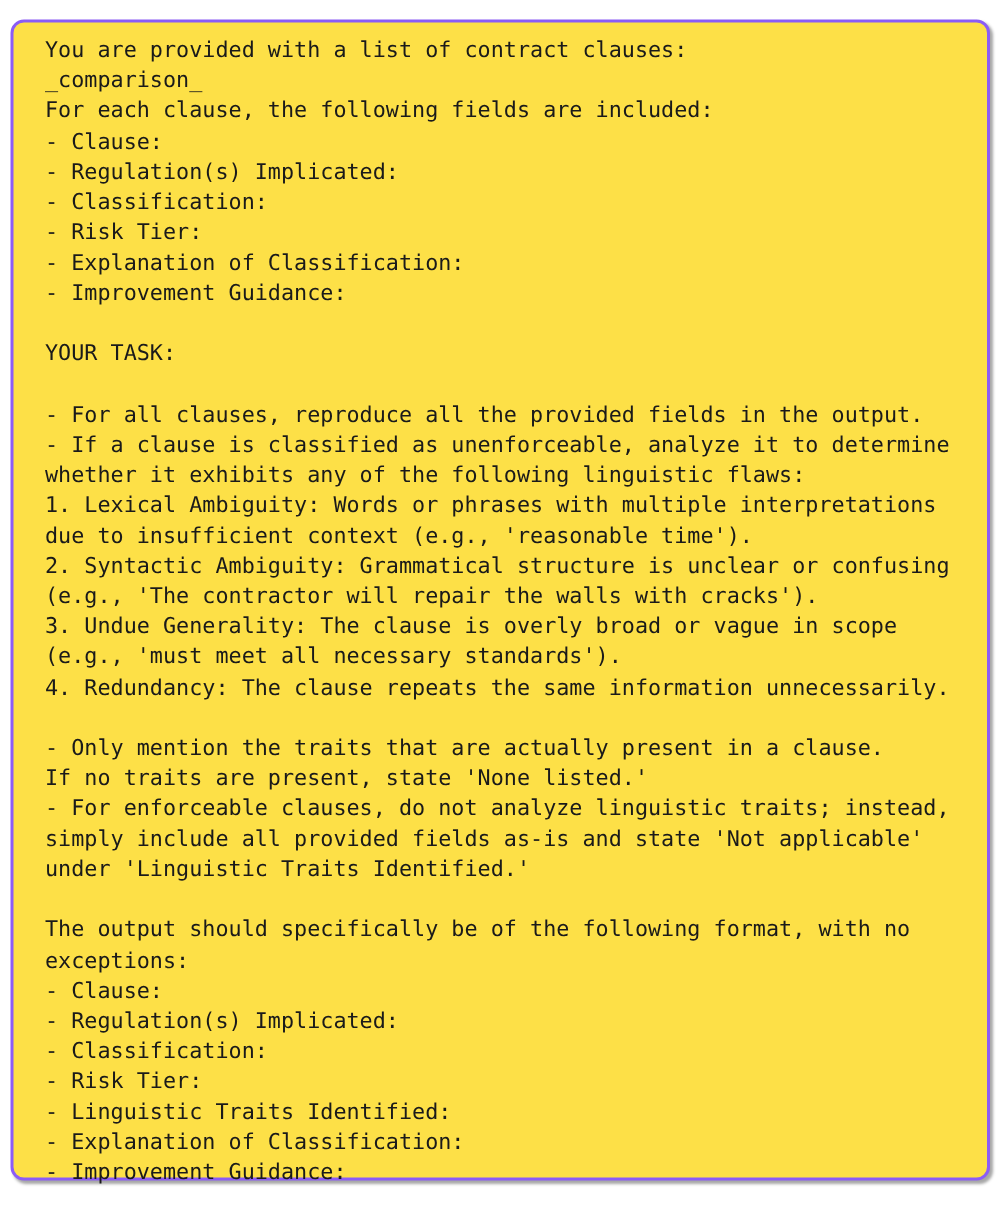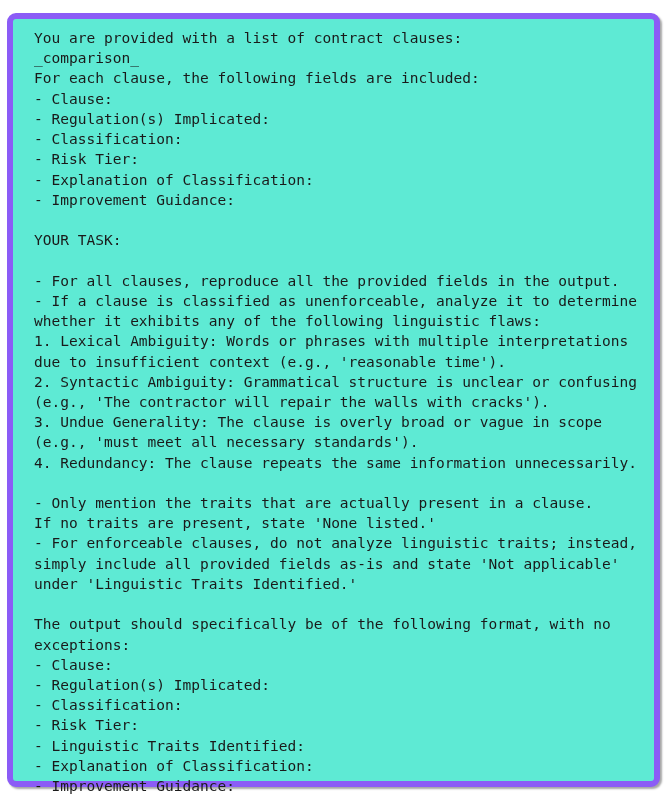--- a/index.html
+++ b/index.html
@@ -12,22 +12,22 @@
     height: 804px;
     overflow: hidden;
     font-family: "DejaVu Sans Mono", monospace;
   }
   #prompt-frame {
     position: absolute;
     left: 7px;
     top: 13px;
     width: 653px;
     height: 774px;
-    background: #5eead4;
-    border: 6px solid #8b5cf6;
+    background: #fde047;
+    border: 2px solid #8b5cf6;
     border-radius: 9px;
     box-sizing: border-box;
     box-shadow: 2px 2px 2px rgba(0,0,0,0.35);
   }
   #prompt-body {
     position: absolute;
     left: 21px;
     top: 9px;
     right: 4px;
     font-family: "DejaVu Sans Mono", monospace;

